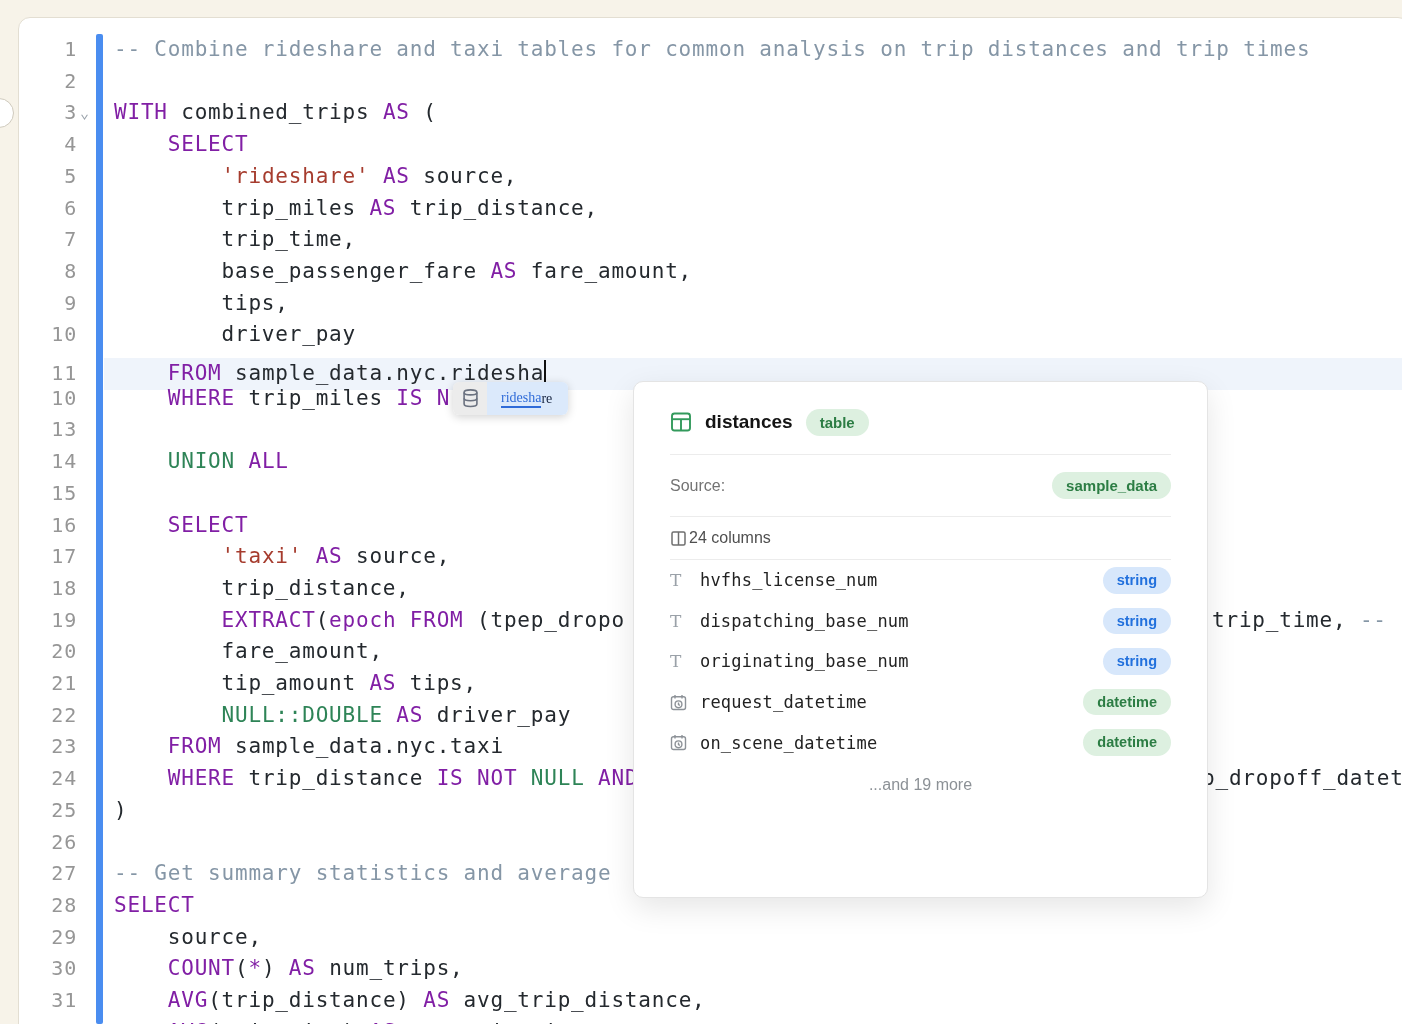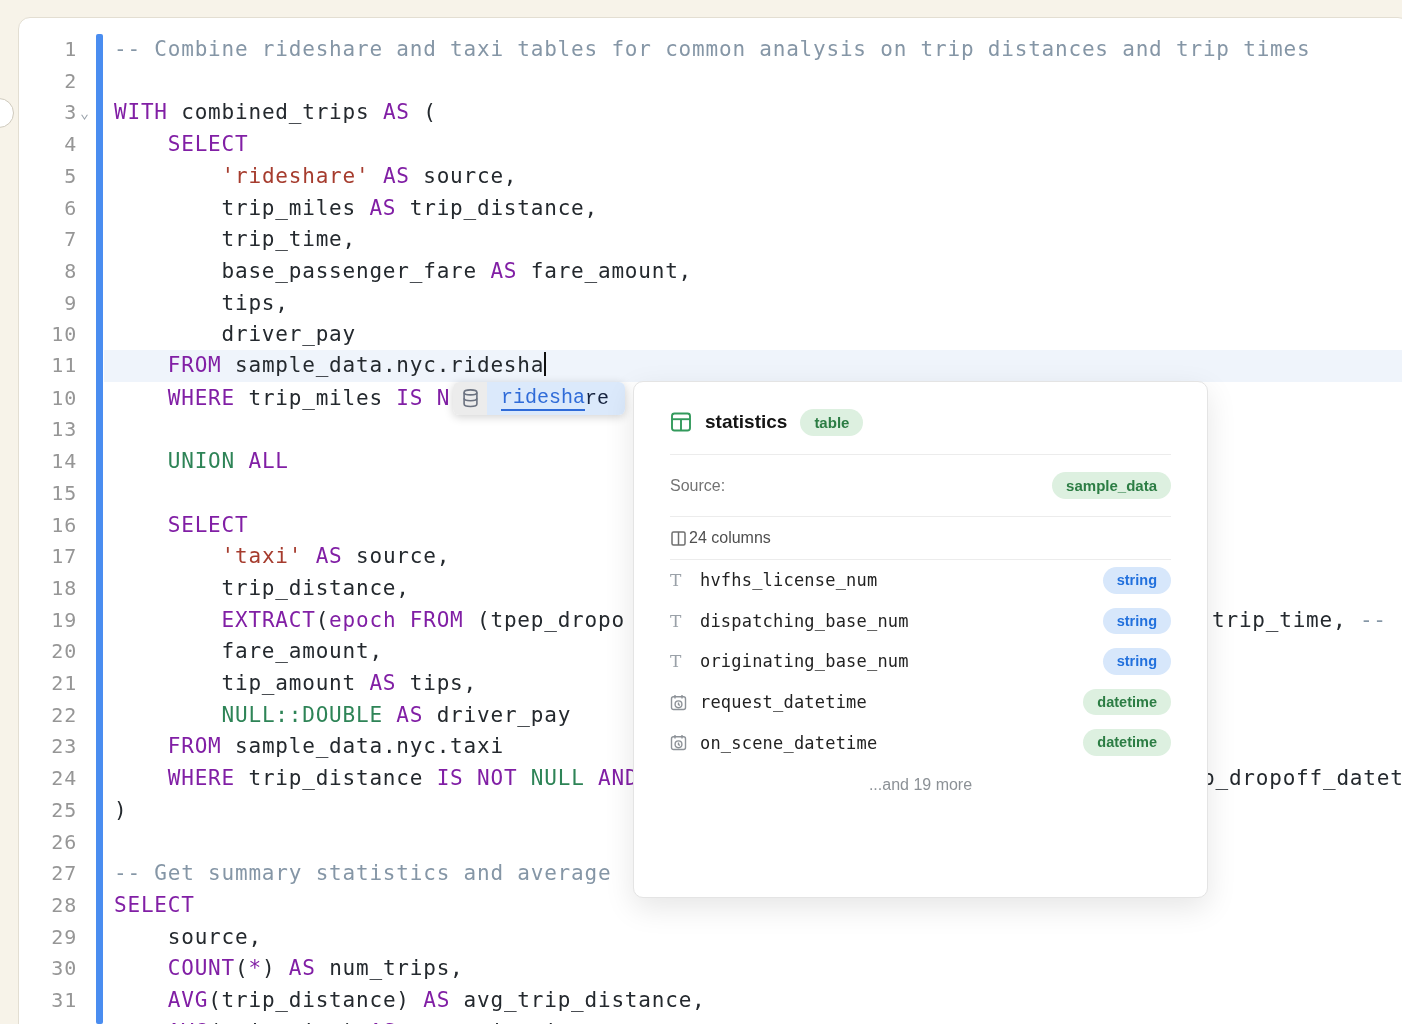--- a/index.html
+++ b/index.html
@@ -39,21 +39,21 @@
 
   .gutter-bar{position:absolute;left:96px;top:34px;width:7px;height:990px;background:var(--gutter-bar);
     border-radius:2px;z-index:3}
 
   
   .ac{position:absolute;left:453px;top:382px;height:33px;display:flex;z-index:10;
     border-radius:6px;box-shadow:0 2px 10px rgba(0,0,0,.18)}
   .ac-icon{width:34px;background:var(--ac-icon-bg);border-radius:6px 0 0 6px;
     display:flex;align-items:center;justify-content:center}
   .ac-item{background:var(--ac-item-bg);border-radius:0 6px 6px 0;display:flex;align-items:center;
-    padding:0 16px 0 14px;font-family:Liberation Mono, monospace;font-size:20px}
+    padding:0 16px 0 14px;font-family:Liberation Serif, serif;font-size:14px}
   .ac-match{color:var(--match-blue);border-bottom:2px solid var(--match-blue)}
   .ac-rest{color:#16233f}
 
   
   .tt{position:absolute;left:633px;top:381px;width:575px;height:517px;z-index:11;
     background:#fff;border:1px solid #e4e4e4;border-radius:10px;
     box-shadow:0 10px 30px rgba(0,0,0,.10)}
   .tt-inner{padding:21px 36px 0}
   .tt-header{display:flex;align-items:center;gap:13px;height:38px;margin-bottom:13px}
   .tt-title{font-size:19px;font-weight:bold;color:#141414}
@@ -86,21 +86,21 @@
     <div class="row" style="top: 0px;"><span class="ln">1</span><span class="code"><span class="tok-c">-- Combine rideshare and taxi tables for common analysis on trip distances and trip times</span></span></div>
     <div class="row" style="top: 31.7px;"><span class="ln">2</span><span class="code"></span></div>
     <div class="row" style="top: 63.4px;"><span class="ln">3</span><span class="fold">⌄</span><span class="code"><span class="tok-k">WITH</span><span class="tok-p"> combined_trips </span><span class="tok-k">AS</span><span class="tok-p"> (</span></span></div>
     <div class="row" style="top: 95.1px;"><span class="ln">4</span><span class="code"><span class="tok-p">    </span><span class="tok-k">SELECT</span></span></div>
     <div class="row" style="top: 126.8px;"><span class="ln">5</span><span class="code"><span class="tok-p">        </span><span class="tok-s">'rideshare'</span><span class="tok-p"> </span><span class="tok-k">AS</span><span class="tok-p"> source,</span></span></div>
     <div class="row" style="top: 158.5px;"><span class="ln">6</span><span class="code"><span class="tok-p">        trip_miles </span><span class="tok-k">AS</span><span class="tok-p"> trip_distance,</span></span></div>
     <div class="row" style="top: 190.2px;"><span class="ln">7</span><span class="code"><span class="tok-p">        trip_time,</span></span></div>
     <div class="row" style="top: 221.9px;"><span class="ln">8</span><span class="code"><span class="tok-p">        base_passenger_fare </span><span class="tok-k">AS</span><span class="tok-p"> fare_amount,</span></span></div>
     <div class="row" style="top: 253.6px;"><span class="ln">9</span><span class="code"><span class="tok-p">        tips,</span></span></div>
     <div class="row" style="top: 285.3px;"><span class="ln">10</span><span class="code"><span class="tok-p">        driver_pay</span></span></div>
-    <div class="row" style="top: 316px;"><div class="hl"></div><span class="ln">11</span><span class="code"><span class="tok-p">    </span><span class="tok-k">FROM</span><span class="tok-p"> sample_data.nyc.ridesha</span><span class="caret"></span></span></div>
+    <div class="row" style="top: 324px;"><div class="hl"></div><span class="ln">11</span><span class="code"><span class="tok-p">    </span><span class="tok-k">FROM</span><span class="tok-p"> sample_data.nyc.ridesha</span><span class="caret"></span></span></div>
     <div class="row" style="top: 348.7px;"><span class="ln">10</span><span class="code"><span class="tok-p">    </span><span class="tok-k">WHERE</span><span class="tok-p"> trip_miles </span><span class="tok-k">IS</span><span class="tok-p"> </span><span class="tok-k">N</span></span></div>
     <div class="row" style="top: 380.4px;"><span class="ln">13</span><span class="code"></span></div>
     <div class="row" style="top: 412.1px;"><span class="ln">14</span><span class="code"><span class="tok-p">    </span><span class="tok-g">UNION</span><span class="tok-p"> </span><span class="tok-k">ALL</span></span></div>
     <div class="row" style="top: 443.8px;"><span class="ln">15</span><span class="code"></span></div>
     <div class="row" style="top: 475.5px;"><span class="ln">16</span><span class="code"><span class="tok-p">    </span><span class="tok-k">SELECT</span></span></div>
     <div class="row" style="top: 507.2px;"><span class="ln">17</span><span class="code"><span class="tok-p">        </span><span class="tok-s">'taxi'</span><span class="tok-p"> </span><span class="tok-k">AS</span><span class="tok-p"> source,</span></span></div>
     <div class="row" style="top: 538.9px;"><span class="ln">18</span><span class="code"><span class="tok-p">        trip_distance,</span></span></div>
     <div class="row" style="top: 570.6px;"><span class="ln">19</span><span class="code"><span class="tok-p">        </span><span class="tok-k">EXTRACT</span><span class="tok-p">(</span><span class="tok-k">epoch</span><span class="tok-p"> </span><span class="tok-k">FROM</span><span class="tok-p"> (tpep_dropo</span></span><span class="tail" style="left: 1212px;"><span class="tok-p">trip_time, </span><span class="tok-c">--</span></span></div>
     <div class="row" style="top: 602.3px;"><span class="ln">20</span><span class="code"><span class="tok-p">        fare_amount,</span></span></div>
     <div class="row" style="top: 634px;"><span class="ln">21</span><span class="code"><span class="tok-p">        tip_amount </span><span class="tok-k">AS</span><span class="tok-p"> tips,</span></span></div>
@@ -134,21 +134,21 @@
 <div class="tt">
   <div class="tt-inner">
     <div class="tt-header">
       <span class="ticon">
         <svg width="22" height="22" viewBox="0 0 22 22" fill="none" stroke="#339a5c" stroke-width="1.9">
           <rect x="2" y="2.5" width="18" height="17" rx="2.5"></rect>
           <line x1="2" y1="8.2" x2="20" y2="8.2"></line>
           <line x1="11" y1="8.2" x2="11" y2="19.5"></line>
         </svg>
       </span>
-      <span class="tt-title">statistics</span>
+      <span class="tt-title">distances</span>
       <span class="pill pill-green">table</span>
     </div>
     <hr class="tt-div">
     <div class="kv-block">
       <div class="kv">
         <span class="kv-label">Source:</span>
         <span class="pill pill-green">sample_data</span>
       </div>
     </div>
     <hr class="tt-div">

